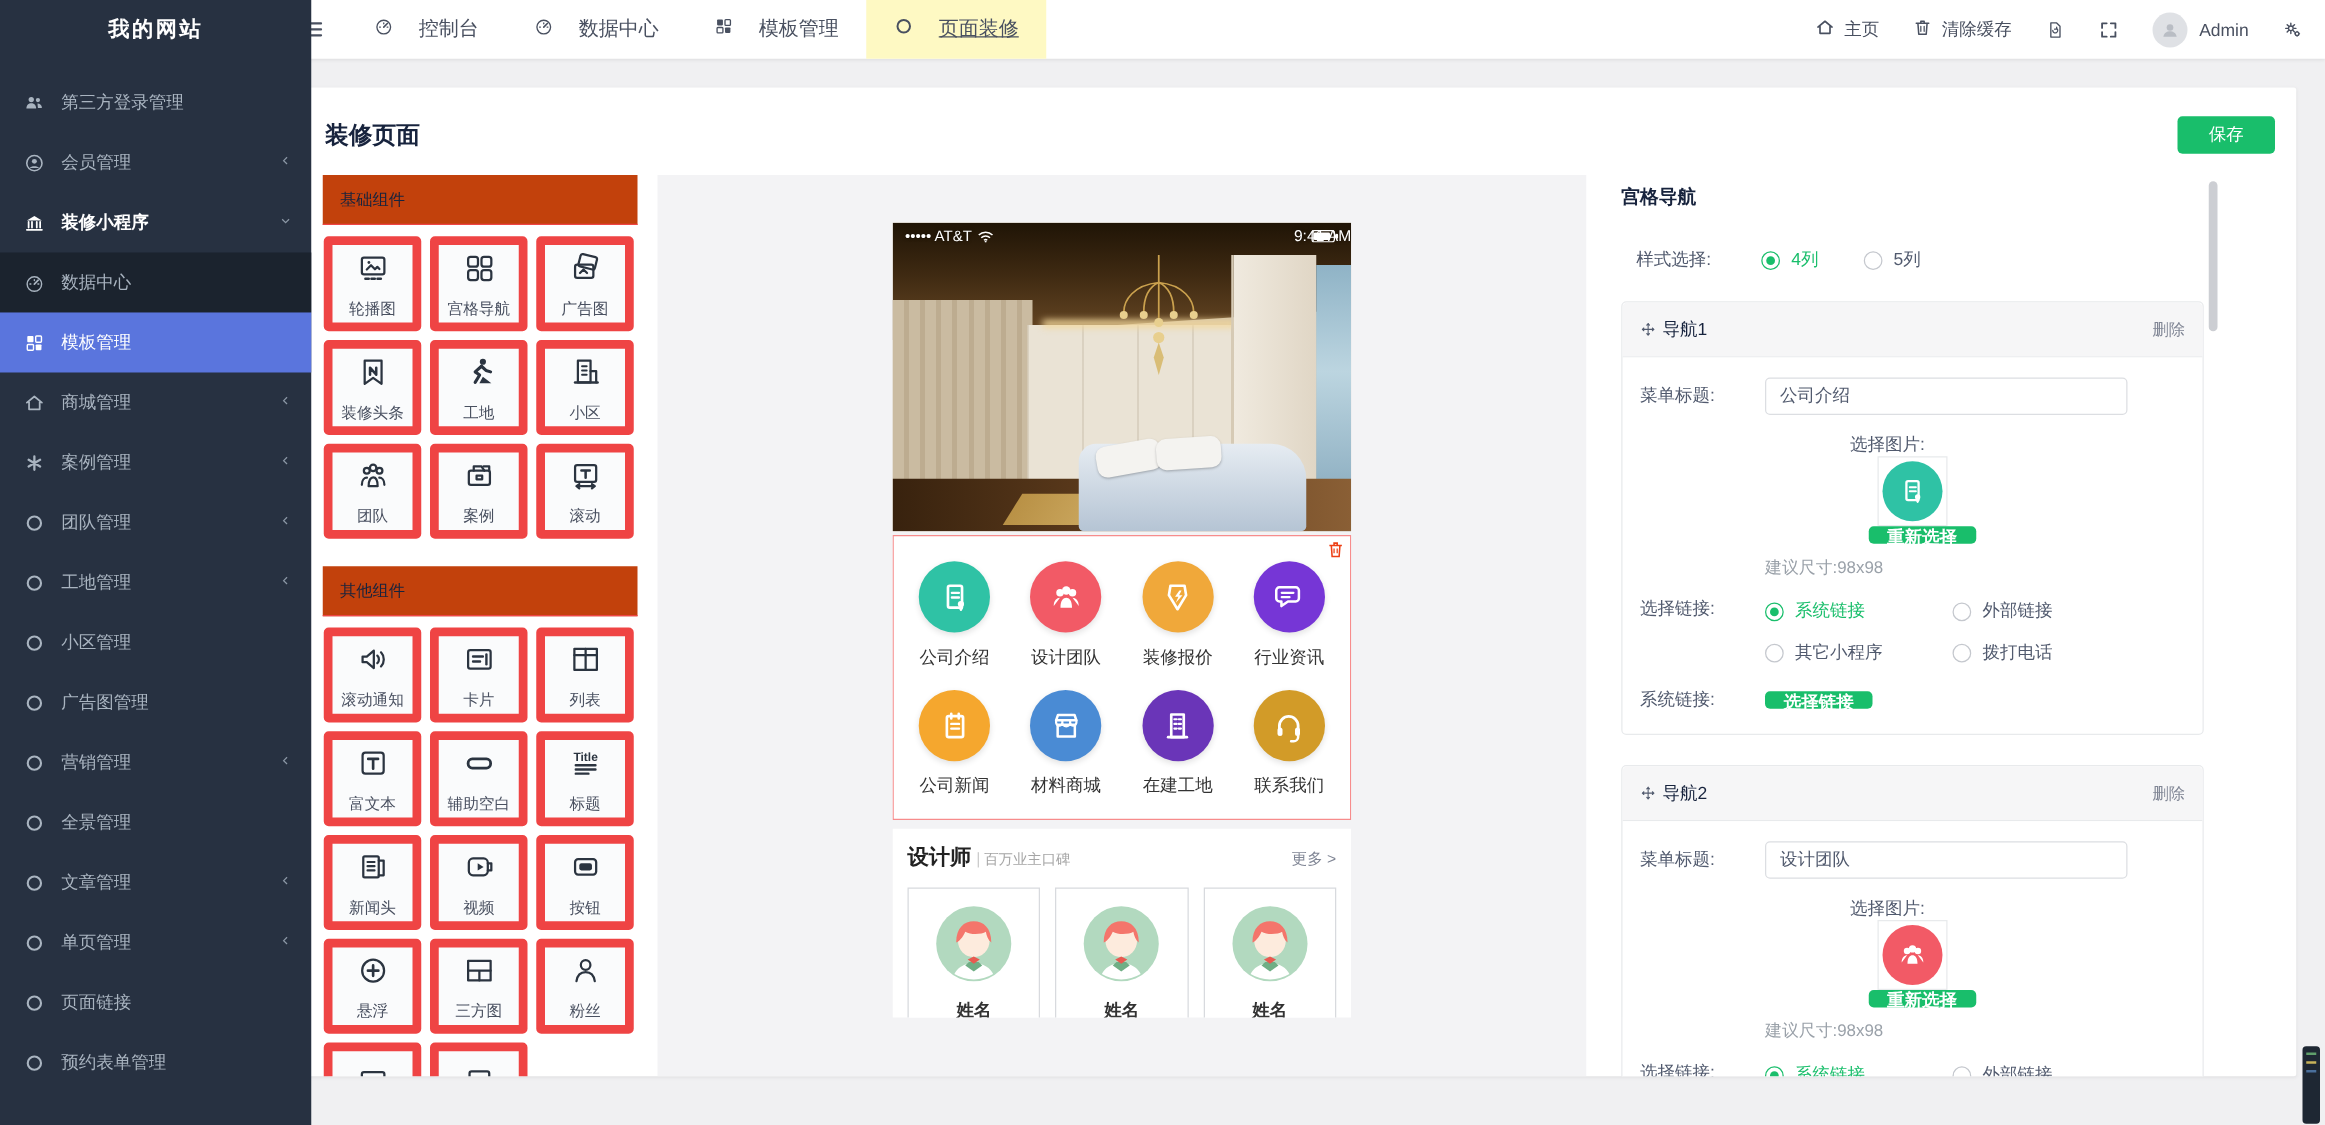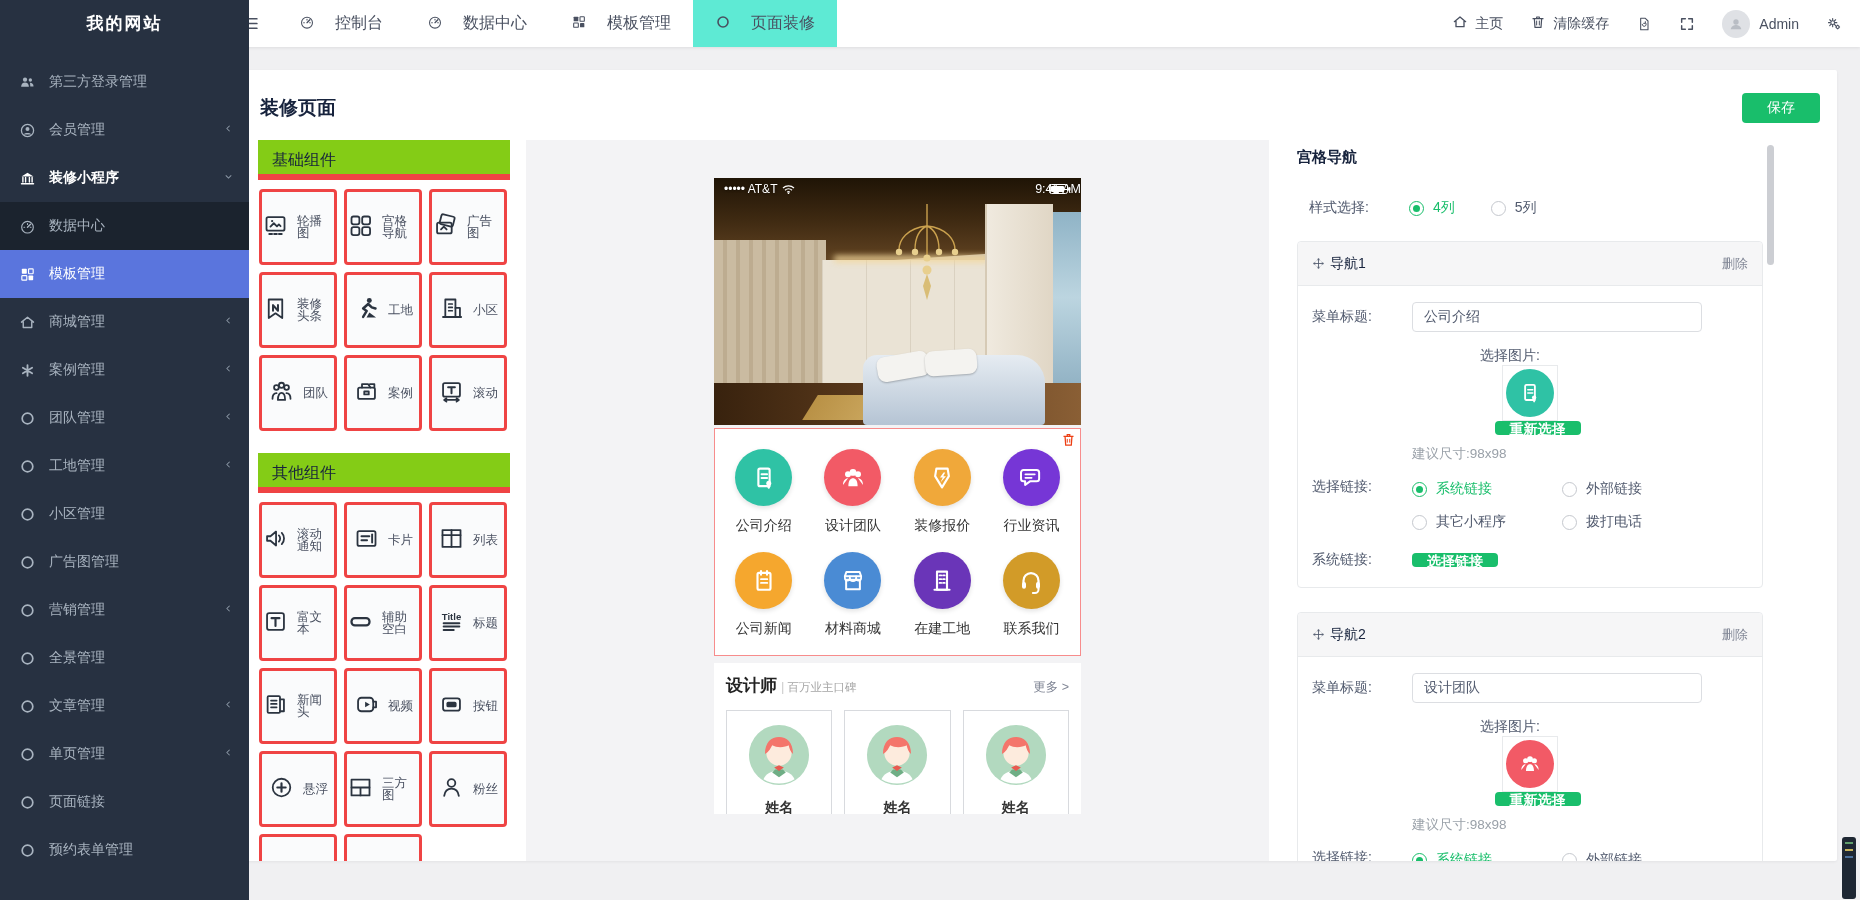--- a/index.html
+++ b/index.html
@@ -19,43 +19,43 @@
   .side-item.active { background:#5a75dd; color:#fff; }
   .side-item.open { color:#fff; font-weight:bold; }
 
   
   .main { position:absolute; left:223px; top:0; right:0; bottom:0; }
   .topnav { height:47px; background:#fff; display:flex; align-items:stretch; box-shadow:0 1px 3px rgba(0,0,0,.08); position:relative; z-index:5; }
   .burger { width:54px; display:flex; align-items:center; justify-content:center; color:#495060; cursor:pointer; }
   .burger svg { width:19px; height:19px; }
   .nav-tab { display:flex; align-items:center; gap:20px; padding:0 22px; font-size:16px; color:#495060; cursor:pointer; }
   .nav-tab svg { width:16px; height:16px; }
-  .nav-tab.active { background:#5eead4; }
+  .nav-tab.active { background:#fef9c3;text-decoration:underline; }
   .topnav-right { margin-left:auto; display:flex; align-items:center; gap:27px; padding-right:18px; font-size:14px; }
   .tn-link { display:flex; align-items:center; gap:7px; cursor:pointer; }
   .tn-link svg, .tn-icon svg { width:16px; height:16px; }
   .tn-icon { cursor:pointer; display:flex; }
   .tn-user { display:flex; align-items:center; gap:9px; cursor:pointer; }
   .avatar { width:28px; height:28px; border-radius:50%; background:#dfe1e5; display:flex; align-items:center; justify-content:center; color:#b9bdc4; }
   .avatar svg { width:16px; height:16px; }
 
   
   .content { position:absolute; top:47px; left:0; right:0; bottom:0; background:#f0f0f2; }
   .card { position:absolute; left:22px; right:23px; top:23px; bottom:39px; background:#fff; border-radius:2px; box-shadow:0 1px 3px rgba(0,0,0,.06); }
   .card-head { height:70px; display:flex; align-items:center; padding:6px 17px 0 15px; }
   .page-title { font-size:19px; font-weight:bold; color:#17233d; }
   .save-btn { margin-left:auto; width:78px; height:30px; background:#19be6b; color:#fff; border:none; border-radius:4px; font-size:14px; cursor:pointer; }
   .workspace { position:absolute; top:70px; left:13px; right:12px; bottom:0; display:flex; gap:16px; overflow:hidden; }
 
   
   .comp-col { width:252px; flex:none; }
   .comp-group { margin-bottom:14px; }
-  .comp-head { height:40px; line-height:40px; background:#84cc16; padding-left:14px; font-size:16px; color:#17233d; border-bottom:6px solid #ef4444; }
+  .comp-head { height:40px; line-height:40px; background:#c2410c; padding-left:14px; font-size:13px; color:#17233d; border-bottom:1px solid #ef4444; }
   .comp-grid { display:grid; grid-template-columns:repeat(3,78px); gap:7px; padding:9px 0 8px 1px; }
-  .comp-item { height:76px; background:#fafbfc; border:3px solid #ef4444; border-radius:4px; display:flex; flex-direction:row; align-items:center; justify-content:center; gap:8px; color:#2b3440; cursor:grab; }
+  .comp-item { height:76px; background:#fafbfc; border:7px solid #ef4444; border-radius:4px; display:flex; flex-direction:column; align-items:center; justify-content:center; gap:8px; color:#2b3440; cursor:grab; }
   .comp-item svg { width:27px; height:27px; }
   .comp-item .lbl { font-size:12.5px; color:#495060; line-height:1; }
 
   
   .preview-col { flex:1; background:#f3f3f5; display:flex; justify-content:center; overflow:hidden; }
   .phone { width:367px; margin-top:38px; height:636px; overflow:hidden; position:relative; }
   .phone-img { height:247px; position:relative; overflow:hidden; background:#cdbfa8; }
   .bd-ceiling { position:absolute; top:0; left:0; right:0; height:94px; background:linear-gradient(180deg,#1f1406,#3f2a12 45%,#6b4a26); clip-path:polygon(0 0,100% 0,100% 74%,0 100%); }
   .bd-wall-left { position:absolute; left:0; top:62px; width:112px; bottom:0; background:repeating-linear-gradient(90deg,#cabba1 0 9px,#bdac90 9px 13px); }
   .bd-wall-back { position:absolute; left:108px; right:96px; top:82px; bottom:38px; background:#eae3d5; background-image:repeating-linear-gradient(90deg, rgba(120,100,70,.14) 0 1px, transparent 1px 44px); }

